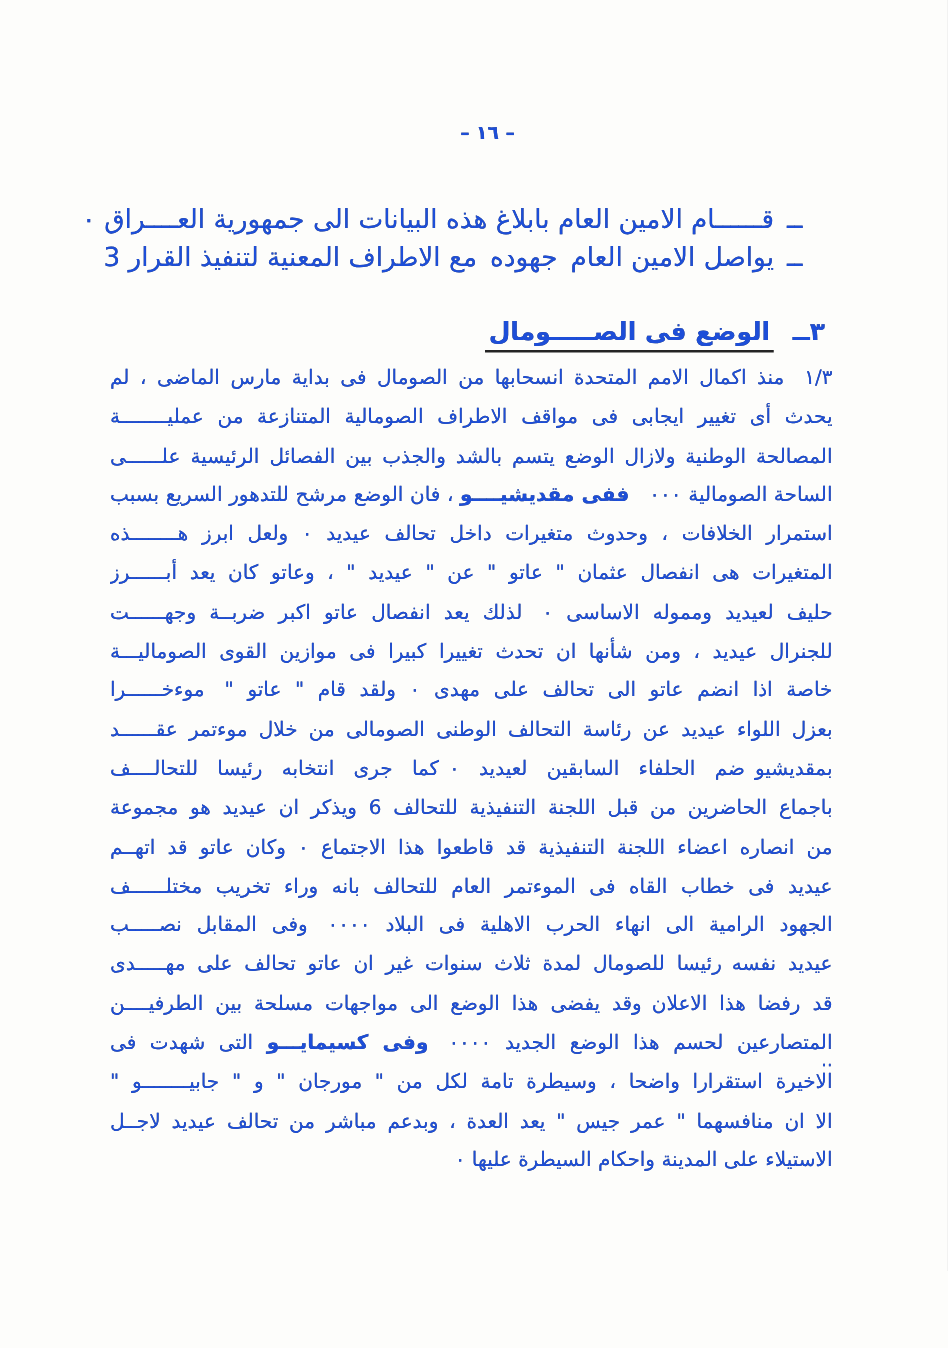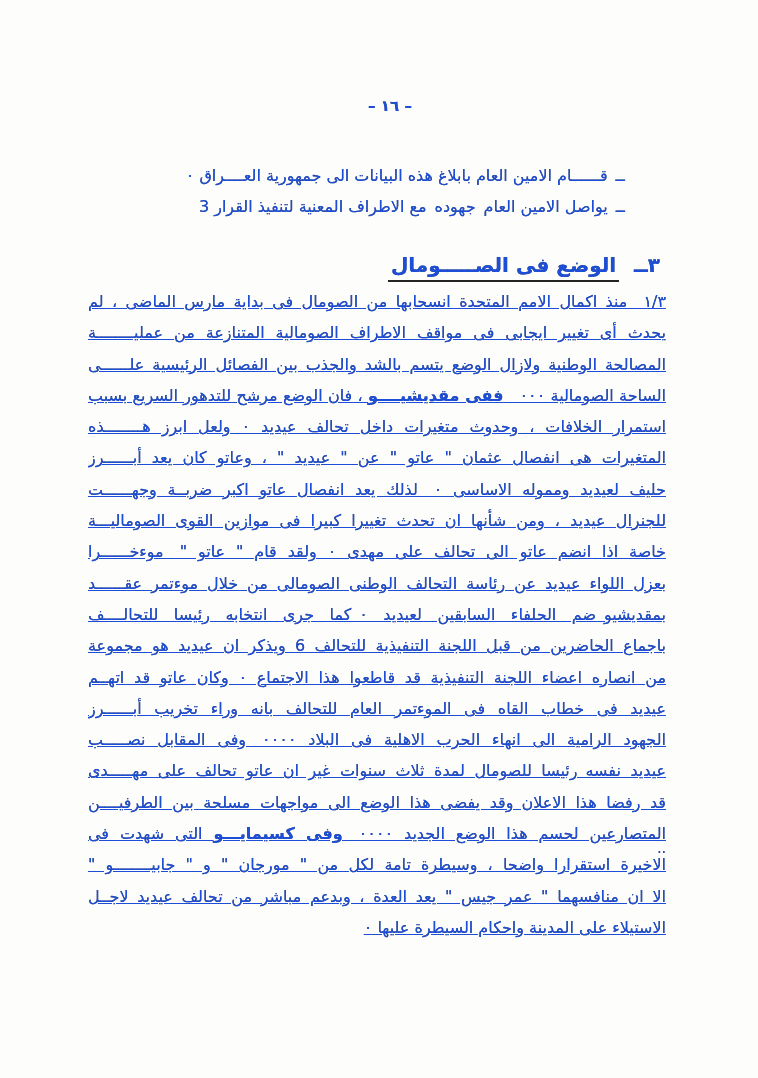--- a/index.html
+++ b/index.html
@@ -26,23 +26,23 @@
     width: 100%;
     text-align: center;
     direction: ltr;
     font-size: 15px;
     font-weight: 700;
     letter-spacing: 1px;
   }
   .bullets {
     position: absolute;
     top: 164px;
-    right: 133px;
+    right: 116px;
     left: 92px;
-    font-size: 16px;
+    font-size: 21px;
   }
   .bullet-line {
     height: 31px;
     line-height: 23px;
     text-align: right;
     white-space: nowrap;
   }
   .heading {
     position: absolute;
     top: 255px;
@@ -59,21 +59,20 @@
     display: inline-block;
     border-bottom: 2.5px solid #242424;
     padding: 0 3px 5px 3px;
   }
   .paragraph {
     position: absolute;
     top: 290px;
     right: 92px;
     left: 88px;
     font-size: 16px;
-    text-decoration: underline;
   }
   .para-line {
     height: 31.3px;
     line-height: 24px;
     text-align: justify;
     text-align-last: justify;
     overflow: hidden;
   }
   .para-line:last-child {
     text-align: right;
@@ -105,21 +104,21 @@
       <div class="para-line"><span>الساحة الصومالية ٠٠٠ </span><span class="emph">ففى مقديشيــــو</span><span> ، فان الوضع مرشح للتدهور السريع بسبب</span></div>
       <div class="para-line"><span>استمرار الخلافات ، وحدوث متغيرات داخل تحالف عيديد ٠ ولعل ابرز هــــــــذه</span></div>
       <div class="para-line"><span>المتغيرات هى انفصال عثمان " عاتو " عن " عيديد " ، وعاتو كان يعد أبــــــرز</span></div>
       <div class="para-line"><span>حليف لعيديد ومموله الاساسى ٠ لذلك يعد انفصال عاتو اكبر ضربــة وجهــــــت</span></div>
       <div class="para-line"><span>للجنرال عيديد ، ومن شأنها ان تحدث تغييرا كبيرا فى موازين القوى الصوماليـــة</span></div>
       <div class="para-line"><span>خاصة اذا انضم عاتو الى تحالف على مهدى ٠ ولقد قام " عاتو " موءخــــــرا</span></div>
       <div class="para-line"><span>بعزل اللواء عيديد عن رئاسة التحالف الوطنى الصومالى من خلال موءتمر عقــــــد</span></div>
       <div class="para-line"><span>بمقديشيو ضم الحلفاء السابقين لعيديد ٠ كما جرى انتخابه رئيسا للتحالــــف</span></div>
       <div class="para-line"><span>باجماع الحاضرين من قبل اللجنة التنفيذية للتحالف 6 ويذكر ان عيديد هو مجموعة</span></div>
       <div class="para-line"><span>من انصاره اعضاء اللجنة التنفيذية قد قاطعوا هذا الاجتماع ٠ وكان عاتو قد اتهــم</span></div>
-      <div class="para-line"><span>عيديد فى خطاب القاه فى الموءتمر العام للتحالف بانه وراء تخريب أبــــــرز</span></div>
+      <div class="para-line"><span>عيديد فى خطاب القاه فى الموءتمر العام للتحالف بانه وراء تخريب مختلــــــف</span></div>
       <div class="para-line"><span>الجهود الرامية الى انهاء الحرب الاهلية فى البلاد ٠٠٠٠ وفى المقابل نصـــــب</span></div>
       <div class="para-line"><span>عيديد نفسه رئيسا للصومال لمدة ثلاث سنوات غير ان عاتو تحالف على مهـــــدى</span></div>
       <div class="para-line"><span>قد رفضا هذا الاعلان وقد يفضى هذا الوضع الى مواجهات مسلحة بين الطرفيــــن</span></div>
       <div class="para-line"><span>المتصارعين لحسم هذا الوضع الجديد ٠٠٠٠ </span><span class="emph">وفى كسيمايـــو</span><span> التى شهدت فى الفتــرة</span></div>
       <div class="para-line"><span>الاخيرة استقرارا واضحا ، وسيطرة تامة لكل من " مورجان " و " جابيــــــــو "</span></div>
       <div class="para-line"><span>الا ان منافسهما " عمر جيس " يعد العدة ، وبدعم مباشر من تحالف عيديد لاجــل</span></div>
       <div class="para-line"><span>الاستيلاء على المدينة واحكام السيطرة عليها ٠</span></div>
     </div>
 </div>
 

